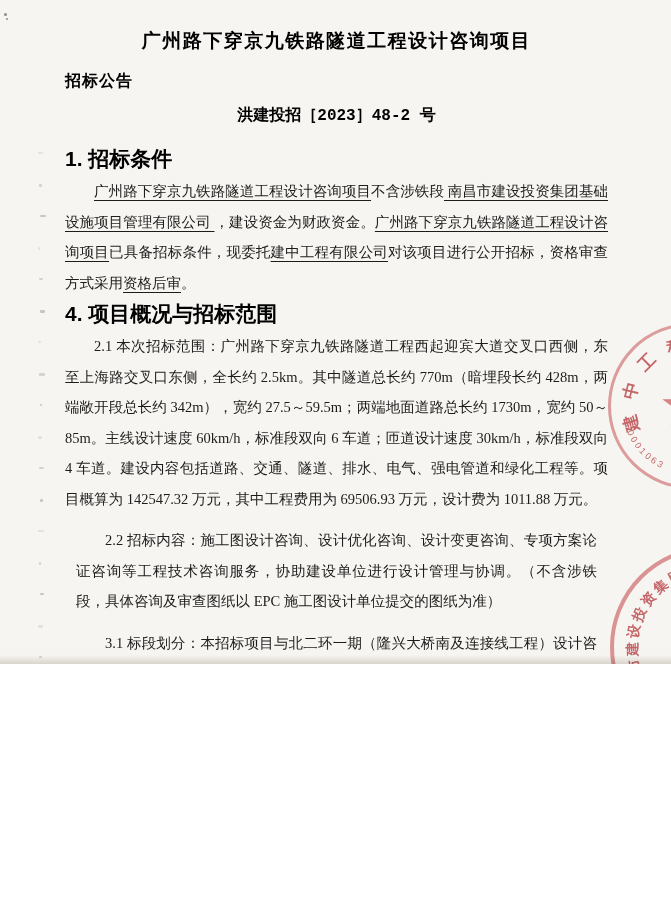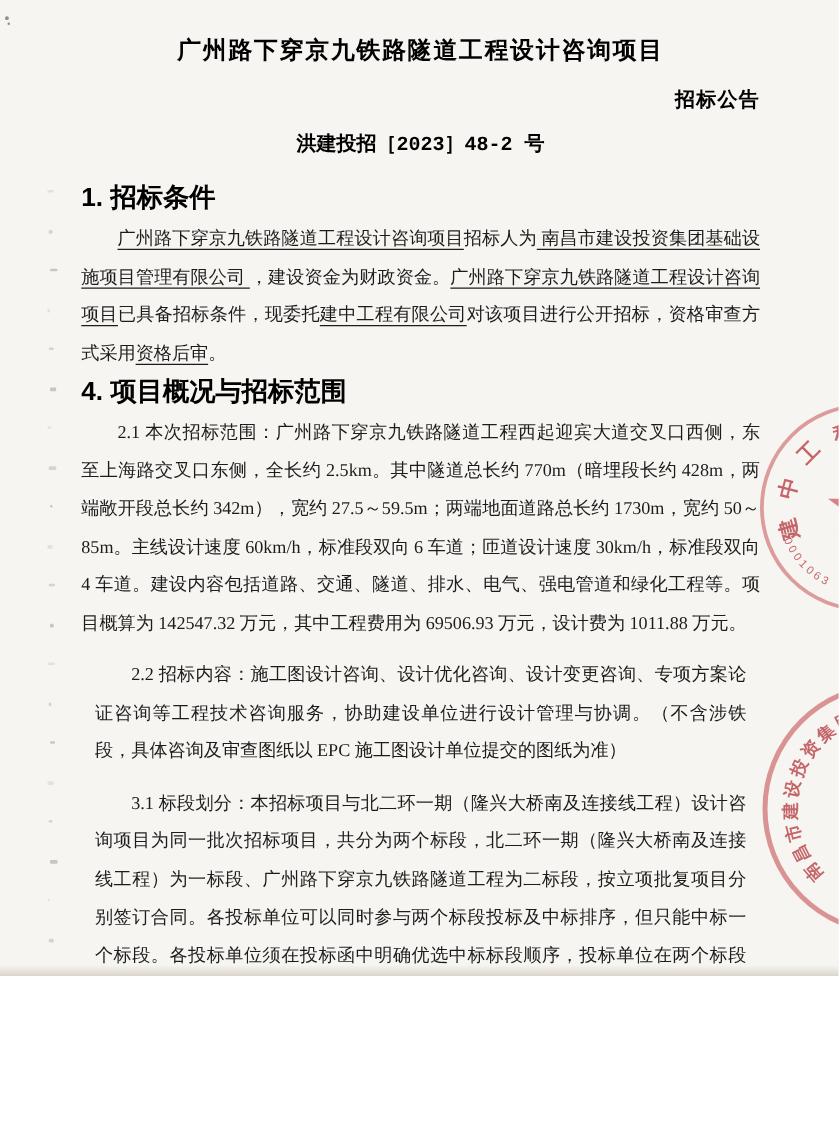--- a/index.html
+++ b/index.html
@@ -1,18 +1,18 @@
 <!DOCTYPE html>
 <html><head>
 <meta charset="utf-8">
 <style>
   html,body{margin:0;padding:0;}
   .page{
     position:relative;
-    width:671px;height:781px;
+    width:671px;height:664px;
     background:#f7f5f1;
     overflow:hidden;
     color:#1f1f1f;
     font-family:"Liberation Serif","DejaVu Serif",serif;
     box-sizing:border-box;
   }
   .content{
     position:relative;
     padding:0 63px 0 65px;
     z-index:2;
@@ -20,21 +20,21 @@
   .title{
     margin:29px 0 0;
     text-align:center;
     font-size:19px;line-height:24px;
     font-weight:bold;letter-spacing:1.5px;
     color:#000;
     font-family:"Liberation Sans","DejaVu Sans",sans-serif;
   }
   .subtitle{
     margin:17px 0 0;
-    text-align:right;
+    text-align:left;
     font-size:16px;line-height:22px;
     font-weight:bold;letter-spacing:1px;color:#000;
     font-family:"Liberation Sans","DejaVu Sans",sans-serif;
   }
   .docnum{
     margin:13px 0 0;
     text-align:center;
     font-size:16px;line-height:22px;
     font-weight:bold;color:#000;
     font-family:Liberation Mono, monospace;
@@ -137,21 +137,21 @@
       <div class="scan-dash" style="left: 40px; top: 782px; width: 5px; height: 2px; opacity: 0.61;"></div>
       <div class="scan-dash" style="left: 38px; top: 813.5px; width: 3px; height: 3px; opacity: 0.25;"></div>
     </div>
 
   <div class="content">
     <h1 class="title">广州路下穿京九铁路隧道工程设计咨询项目</h1>
     <h2 class="subtitle">招标公告</h2>
     <h3 class="docnum">洪建投招［2023］48-2 号</h3>
 
     <h4 class="sec-heading">1. 招标条件</h4>
-    <p class="body-para"><span class="u">广州路下穿京九铁路隧道工程设计咨询项目</span><span>招标人为</span><span class="u">&nbsp;南昌市建设投资集团基础设施项目管理有限公司&nbsp;</span><span>，建设资金为财政资金。</span><span class="u">广州路下穿京九铁路隧道工程设计咨询项目</span><span>已具备招标条件，现委托</span><span class="u">建中工程有限公司</span><span>对该项目进行公开招标，资格审查方式采用</span><span class="u">资格后审</span><span>。</span></p>
+    <p class="body-para"><span class="u">广州路下穿京九铁路隧道工程设计咨询项目</span><span>不含涉铁段</span><span class="u">&nbsp;南昌市建设投资集团基础设施项目管理有限公司&nbsp;</span><span>，建设资金为财政资金。</span><span class="u">广州路下穿京九铁路隧道工程设计咨询项目</span><span>已具备招标条件，现委托</span><span class="u">建中工程有限公司</span><span>对该项目进行公开招标，资格审查方式采用</span><span class="u">资格后审</span><span>。</span></p>
 
     <h4 class="sec-heading second">4. 项目概况与招标范围</h4>
     <p class="body-para">2.1 本次招标范围：广州路下穿京九铁路隧道工程西起迎宾大道交叉口西侧，东至上海路交叉口东侧，全长约 2.5km。其中隧道总长约 770m（暗埋段长约 428m，两端敞开段总长约 342m），宽约 27.5～59.5m；两端地面道路总长约 1730m，宽约 50～85m。主线设计速度 60km/h，标准段双向 6 车道；匝道设计速度 30km/h，标准段双向 4 车道。建设内容包括道路、交通、隧道、排水、电气、强电管道和绿化工程等。项目概算为 142547.32 万元，其中工程费用为 69506.93 万元，设计费为 1011.88 万元。</p>
     <p class="body-para tight">2.2 招标内容：施工图设计咨询、设计优化咨询、设计变更咨询、专项方案论证咨询等工程技术咨询服务，协助建设单位进行设计管理与协调。（不含涉铁段，具体咨询及审查图纸以 EPC 施工图设计单位提交的图纸为准）</p>
     <p class="body-para tight">3.1 标段划分：本招标项目与北二环一期（隆兴大桥南及连接线工程）设计咨询项目为同一批次招标项目，共分为两个标段，北二环一期（隆兴大桥南及连接线工程）为一标段、广州路下穿京九铁路隧道工程为二标段，按立项批复项目分别签订合同。各投标单位可以同时参与两个标段投标及中标排序，但只能中标一个标段。各投标单位须在投标函中明确优选中标标段顺序，投标单位在两个标段排序均第一时，按其投标函明确的优选中标标段顺序确定中标标段。投标单位优选了其中一个标段中标的，另一个投标标段中标排序直接调整到末尾。</p>
     <p class="body-para tight">2.5 招标控制价：391000 元</p>
   </div>
 
   <div class="stamp stamp-contractor">
     <div class="ring">

